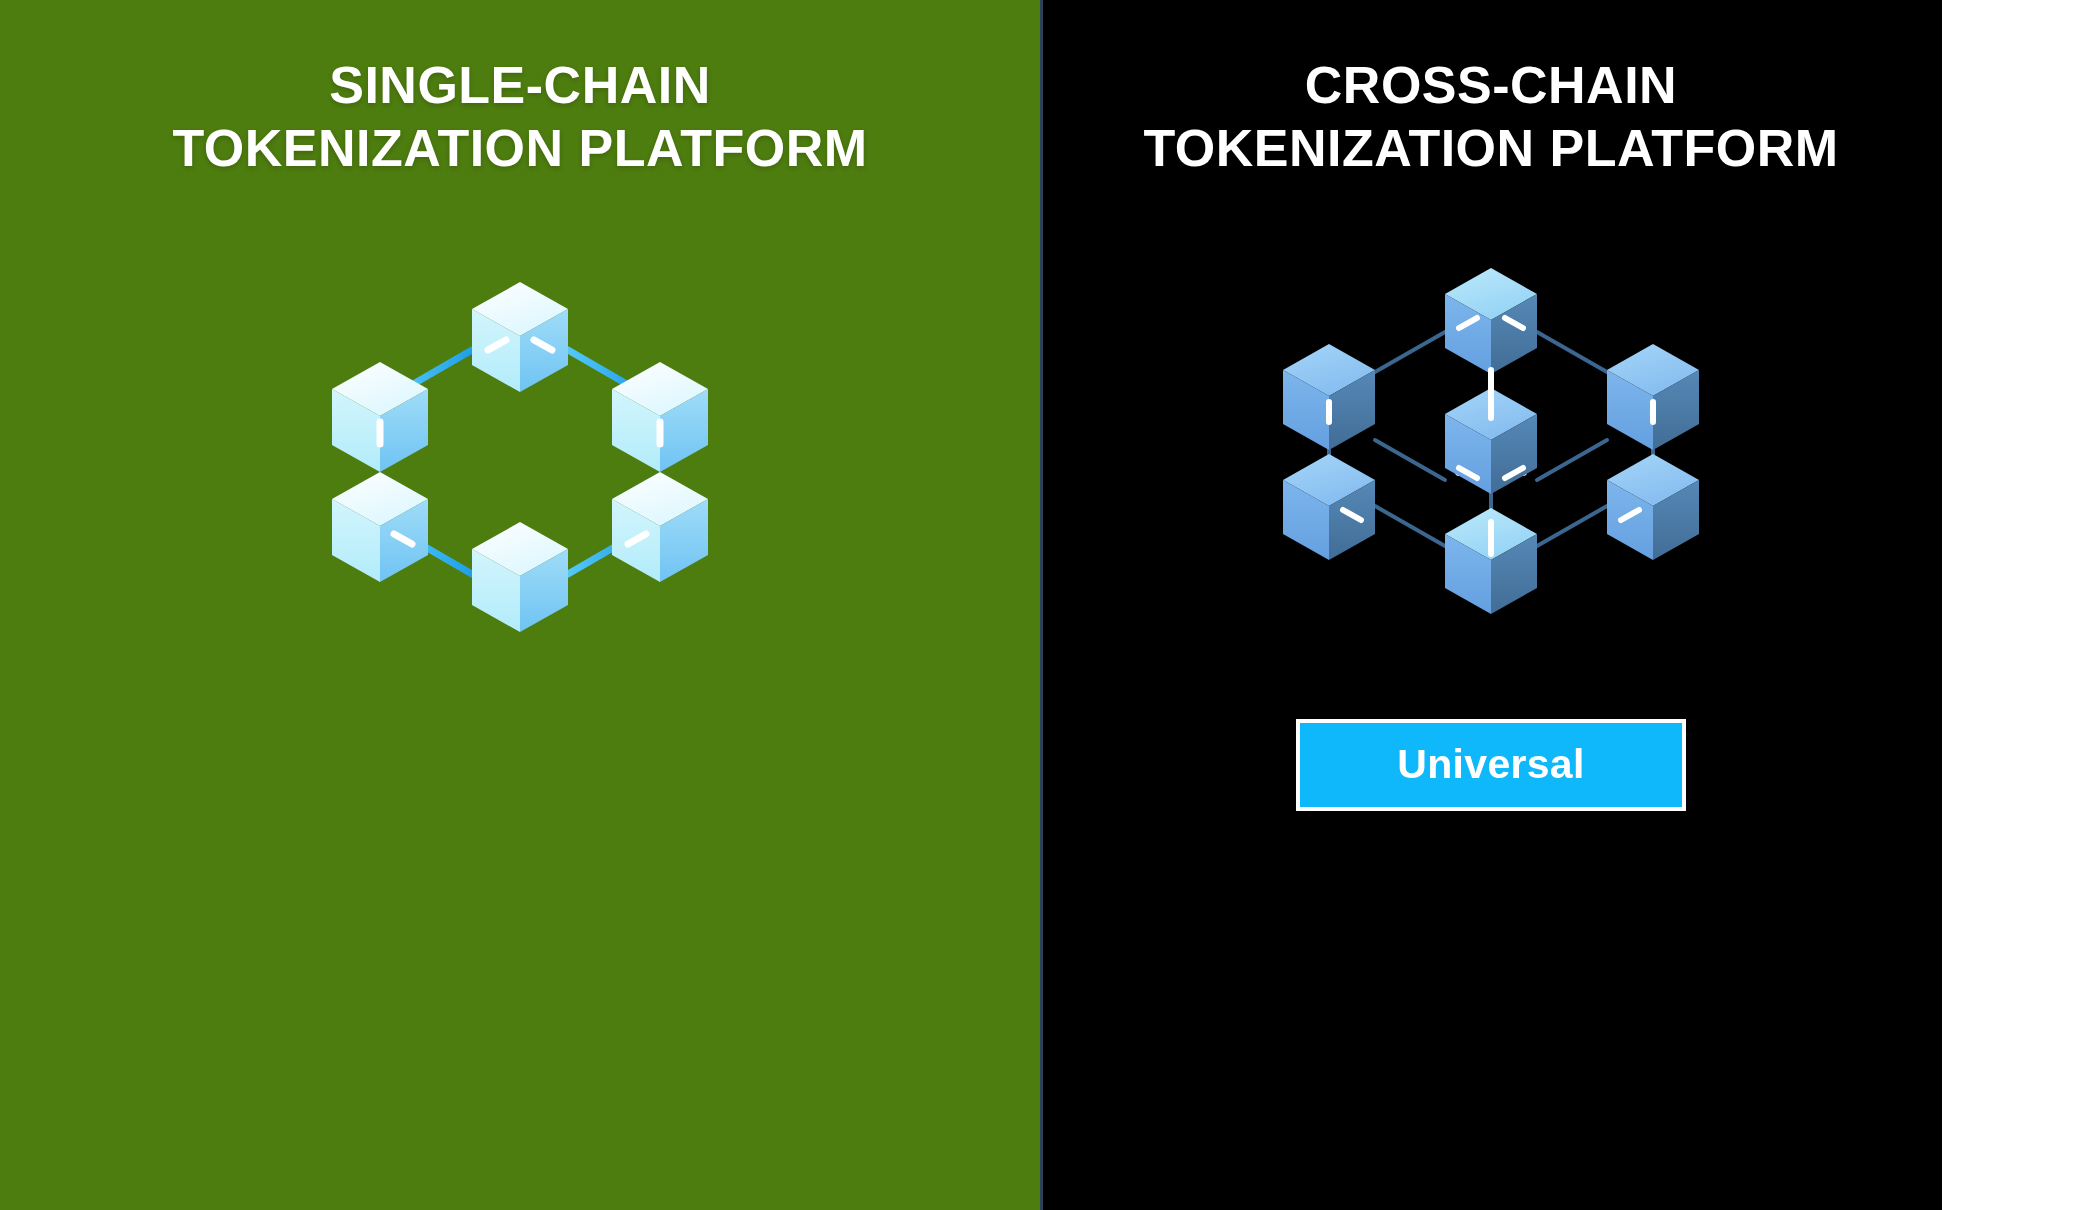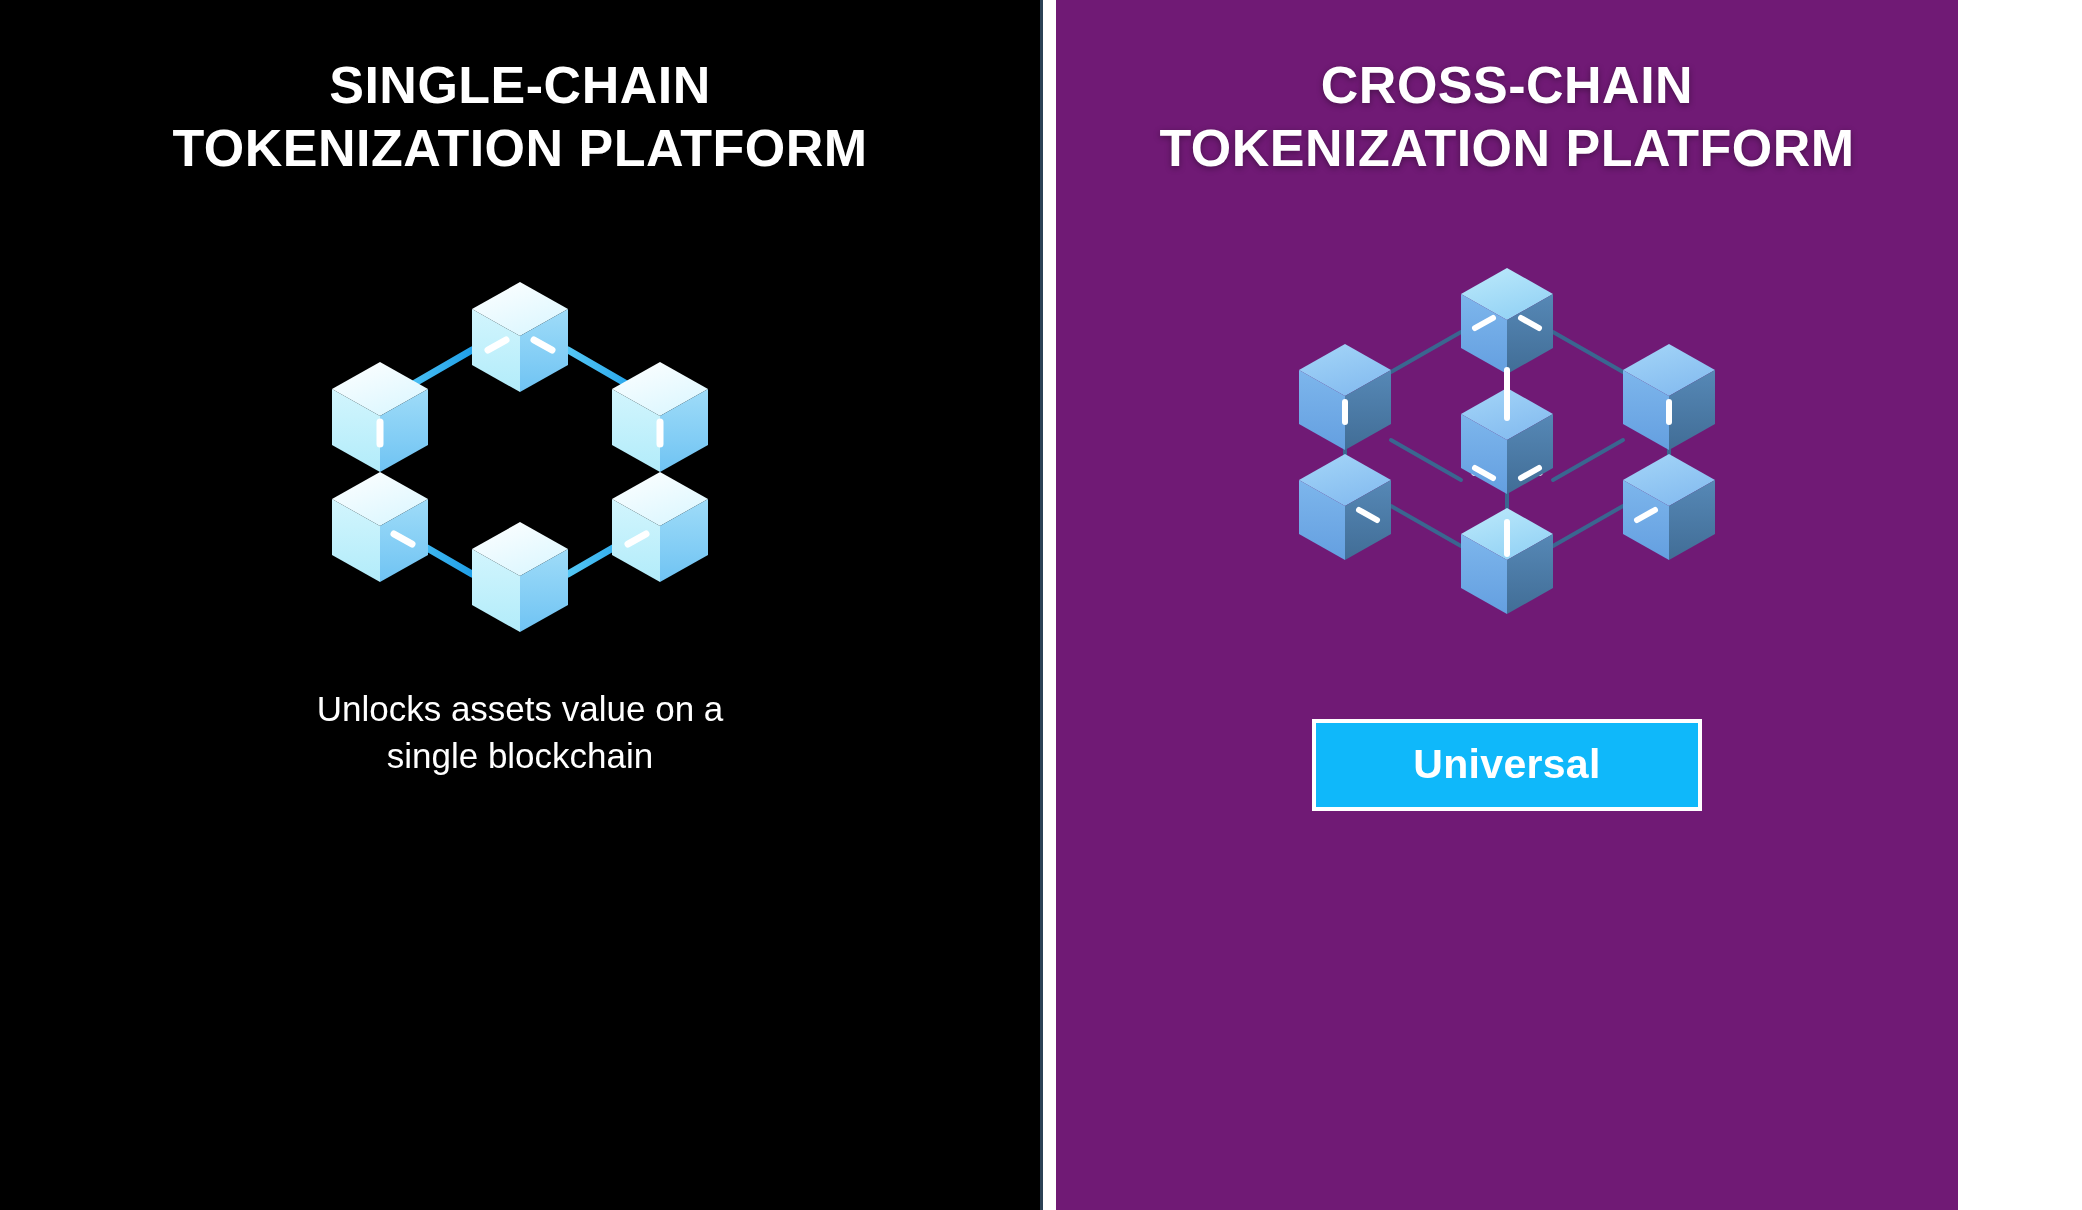--- a/index.html
+++ b/index.html
@@ -20,26 +20,25 @@
   .panel {
     position: relative;
     height: 100%;
     box-sizing: border-box;
     display: flex;
     flex-direction: column;
     align-items: center;
   }
   .panel-left {
     width: 1040px;
-    background: #000000;
+    background: #4d7c0f;
   }
   .panel-right {
     width: 902px;
-    background: #701a75;
-    margin-left: 16px;
+    background: #000000;
   }
   .divider {
     position: absolute;
     left: 1040px;
     top: 0;
     width: 3px;
     height: 100%;
     background: #2b4156;
     z-index: 5;
   }
@@ -189,22 +188,20 @@
           <line x1="214" y1="118" x2="232" y2="128"></line>
           <line x1="60" y1="200" x2="60" y2="222"></line>
           <line x1="340" y1="200" x2="340" y2="222"></line>
           <line x1="74" y1="312" x2="92" y2="322"></line>
           <line x1="326" y1="312" x2="308" y2="322"></line>
         </g>
       </svg>
     </div>
 
 
-    <p class="desc">Unlocks assets value on a
-single blockchain</p>
   </section>
 
   <div class="divider"></div>
 
   <section class="panel panel-right">
 
     <h1 class="title">CROSS-CHAIN
 TOKENIZATION PLATFORM</h1>
 
     <div class="illus-wrap illus-right">

